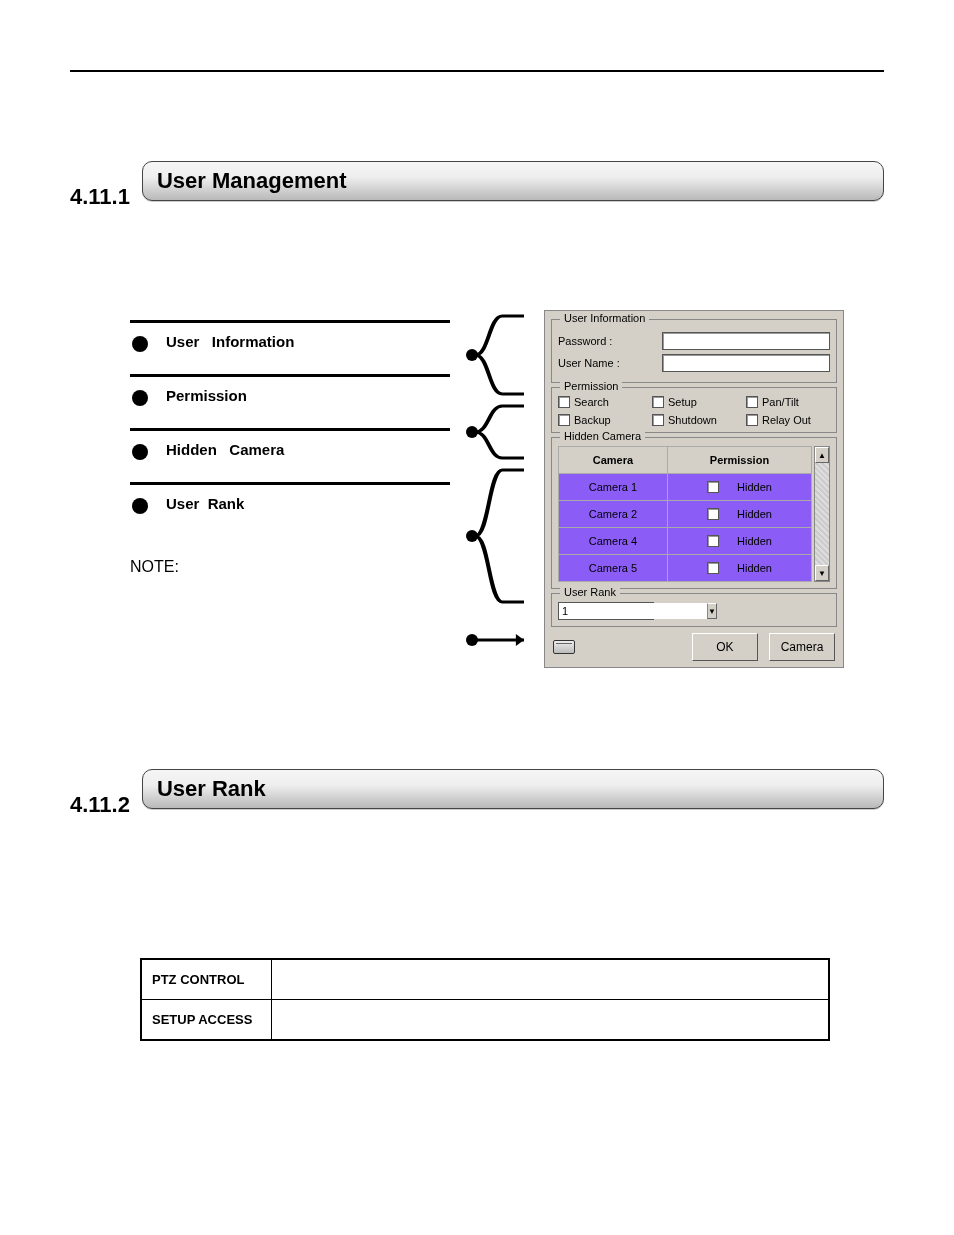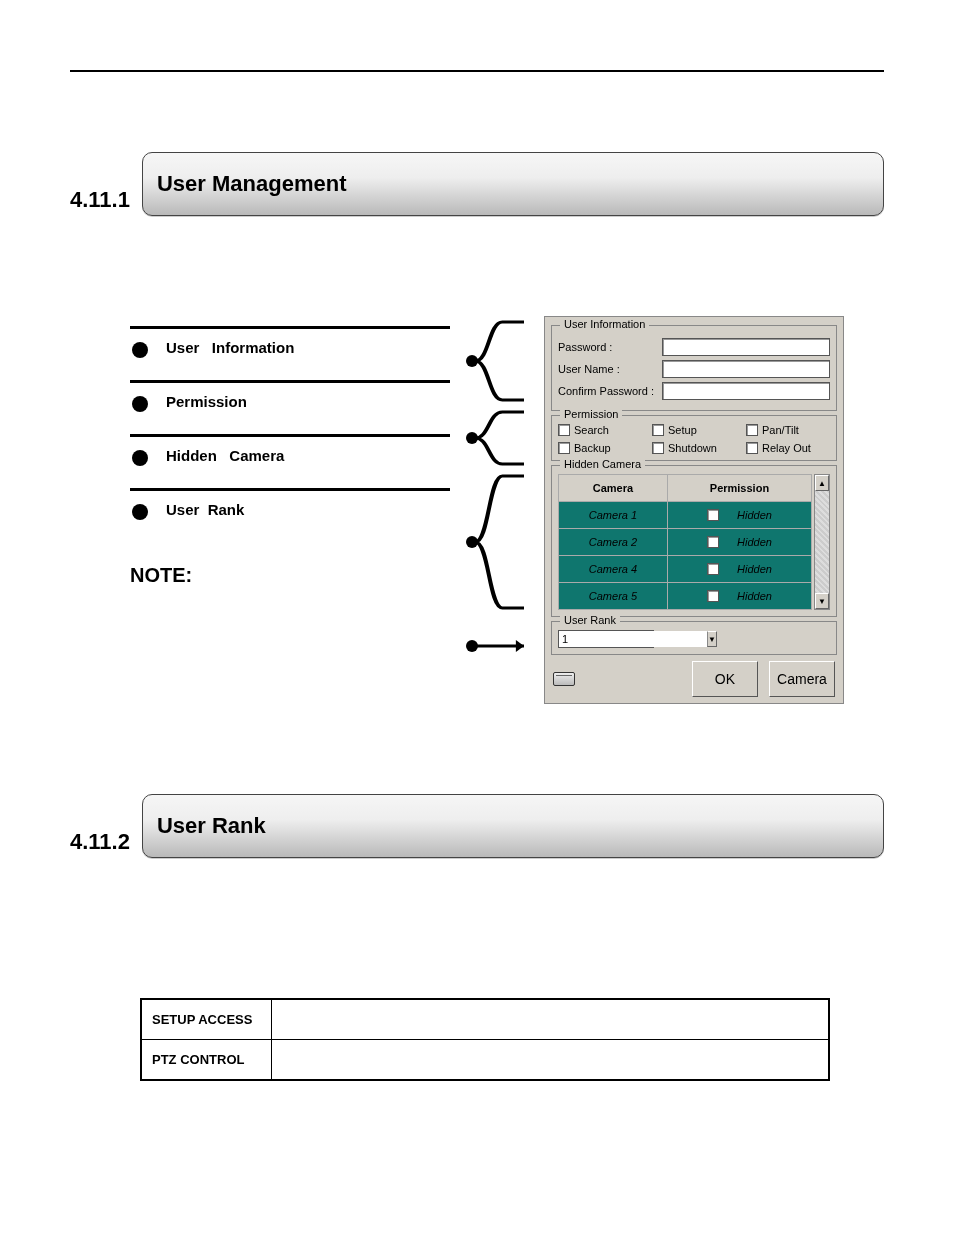--- a/index.html
+++ b/index.html
@@ -30,21 +30,21 @@
     font-size: 22px;
     font-weight: bold;
     white-space: nowrap;
     margin-top: 32px;
   }
   .sec-pill {
     flex: 1;
     border: 1px solid #444;
     border-radius: 10px;
     background: linear-gradient(#f6f6f6 0%, #eee 40%, #b9b9b9 100%);
-    padding: 18px 14px;
+    padding: 6px 14px;
     font-size: 22px;
     font-weight: bold;
     box-shadow: 0 1px 0 rgba(0,0,0,.2);
   }
 
   
   .um-wrap {
     display: flex;
     gap: 20px;
     align-items: flex-start;
@@ -72,22 +72,22 @@
     margin-top: 3px;
     flex: 0 0 16px;
   }
   .bul-label {
     font-weight: bold;
     font-size: 15px;
     white-space: pre;
   }
   .note {
     margin-top: 22px;
-    font-weight: bold;
-    font-size: 20px;
+    font-weight: normal;
+    font-size: 16px;
   }
 
   
   .dlg {
     width: 300px;
     background: #d4d0c8;
     border: 1px solid #888;
     padding: 4px 4px 6px 4px;
     font-size: 11px;
     color: #000;
@@ -152,21 +152,21 @@
     width: 100%;
     background: #fff;
   }
   .tbl th, .tbl td {
     border: 1px solid #aaa;
     font-size: 11px;
     text-align: center;
     height: 27px;
     background: #d4d0c8;
   }
-  .tbl td.cell { background: #0f766e; font-style: italic; }
+  .tbl td.cell { background: #8b5cf6; }
   .perm-cell {
     display: flex;
     align-items: center;
     justify-content: center;
     gap: 18px;
   }
   .scrollbar {
     width: 16px;
     background: #d4d0c8;
     border: 1px solid #888;
@@ -207,24 +207,24 @@
     display:flex;justify-content:space-between;align-items:center;
     margin: 6px 4px 0 4px;
   }
   .kbd-icon {
     width:22px;height:14px;border:1px solid #333;border-radius:2px;
     background:linear-gradient(#eee,#bbb);
     position:relative;
   }
   .kbd-icon:after{content:"";position:absolute;inset:2px;border-top:1px solid #666;}
   .btn {
-    min-width:66px;height:36px;
+    min-width:66px;height:28px;
     background:#d4d0c8;border:1px solid #fff;
     border-right-color:#555;border-bottom-color:#555;
-    font-size:14px;
+    font-size:12px;
     display:inline-flex;align-items:center;justify-content:center;
     margin-left:8px;cursor:pointer;
   }
 
   
   .braces {
     width: 54px;
     display:flex;flex-direction:column;
     gap: 4px;
     padding-top: 2px;
@@ -323,24 +323,20 @@
 
       <div class="gbox">
         <div class="gtitle">User Information</div>
         <div class="frow">
           <div class="flab">Password :</div>
           <input class="tin" type="password" value="" style="">
         </div>
         <div class="frow">
           <div class="flab">User Name :</div>
           <input class="tin" value="" style="">
-        </div>
-        <div class="frow">
-          <div class="flab">Confirm Password :</div>
-          <input class="tin" type="password" value="" style="">
         </div>
       </div>
 
       <div class="gbox">
         <div class="gtitle">Permission</div>
         <div class="perm-grid">
           <label class="chk">
               <span class="chkbox"></span>
               <span>Search</span>
             </label>
@@ -445,23 +441,23 @@
   <div class="sec-row">
     <div class="sec-num">4.11.2</div>
     <div class="sec-pill">User Rank</div>
   </div>
 
   <div style="height:60px"></div>
 
   <table class="rank-table">
     <tbody>
         <tr>
-      <td class="lab">SETUP ACCESS</td>
+      <td class="lab">PTZ CONTROL</td>
       <td></td>
     </tr>
     <tr>
-      <td class="lab">PTZ CONTROL</td>
+      <td class="lab">SETUP ACCESS</td>
       <td></td>
     </tr>
   </tbody>
     </table>
 
 </div>
 
 </body></html>

